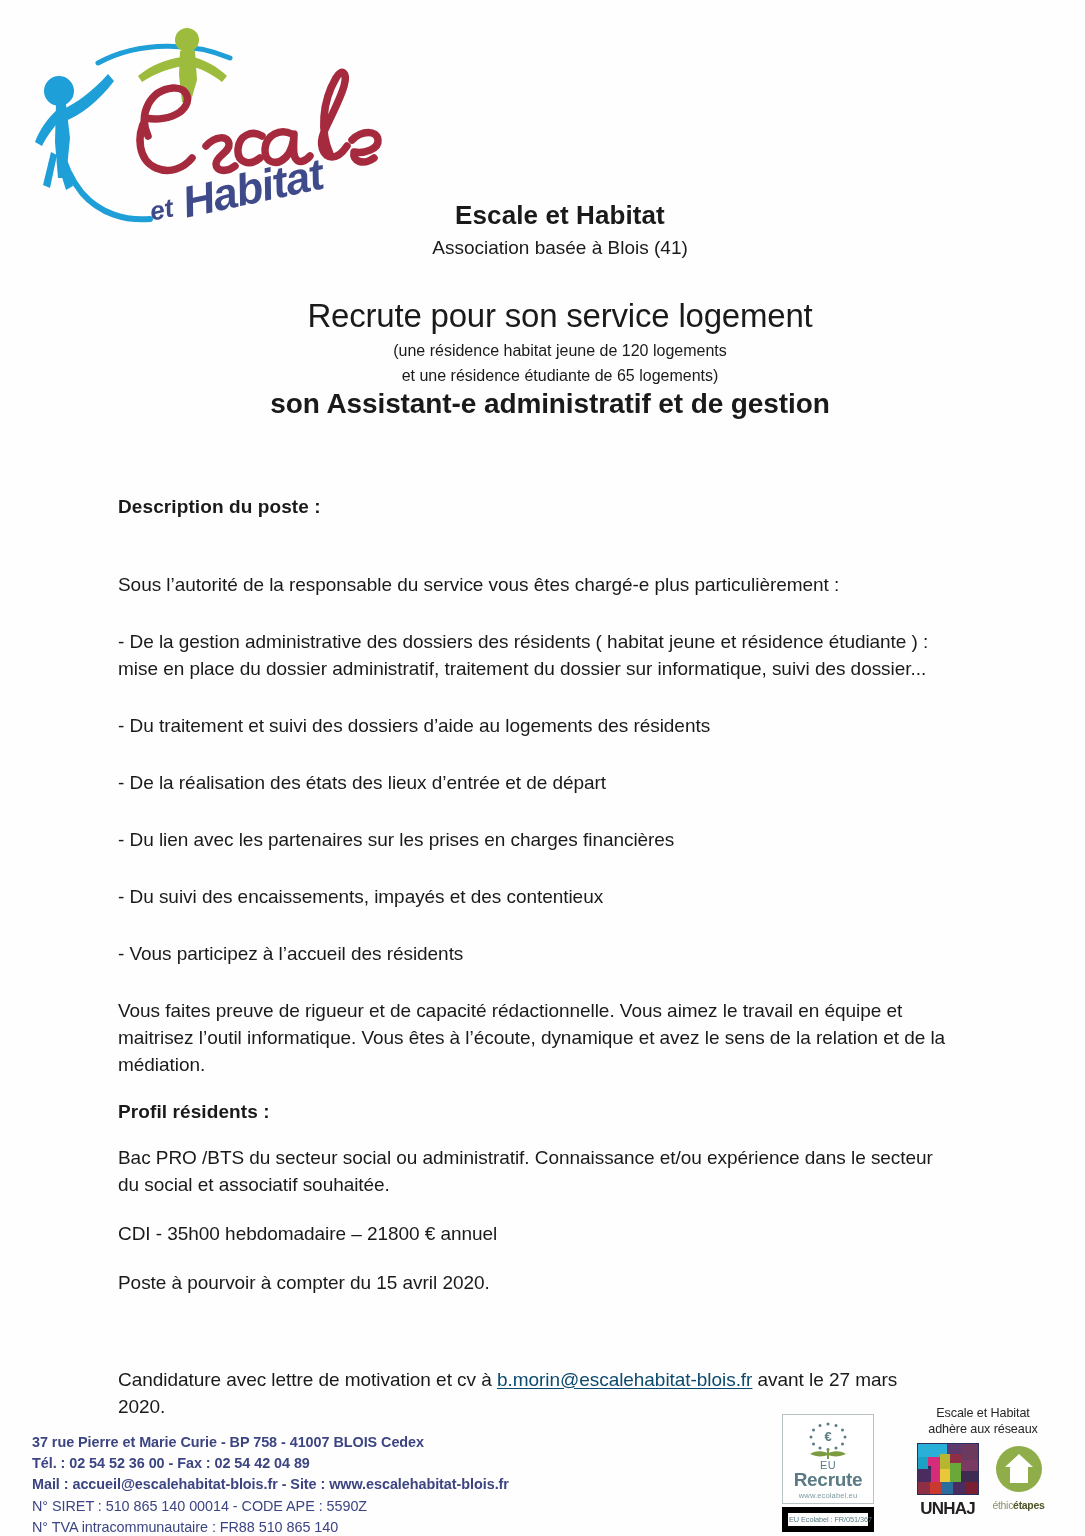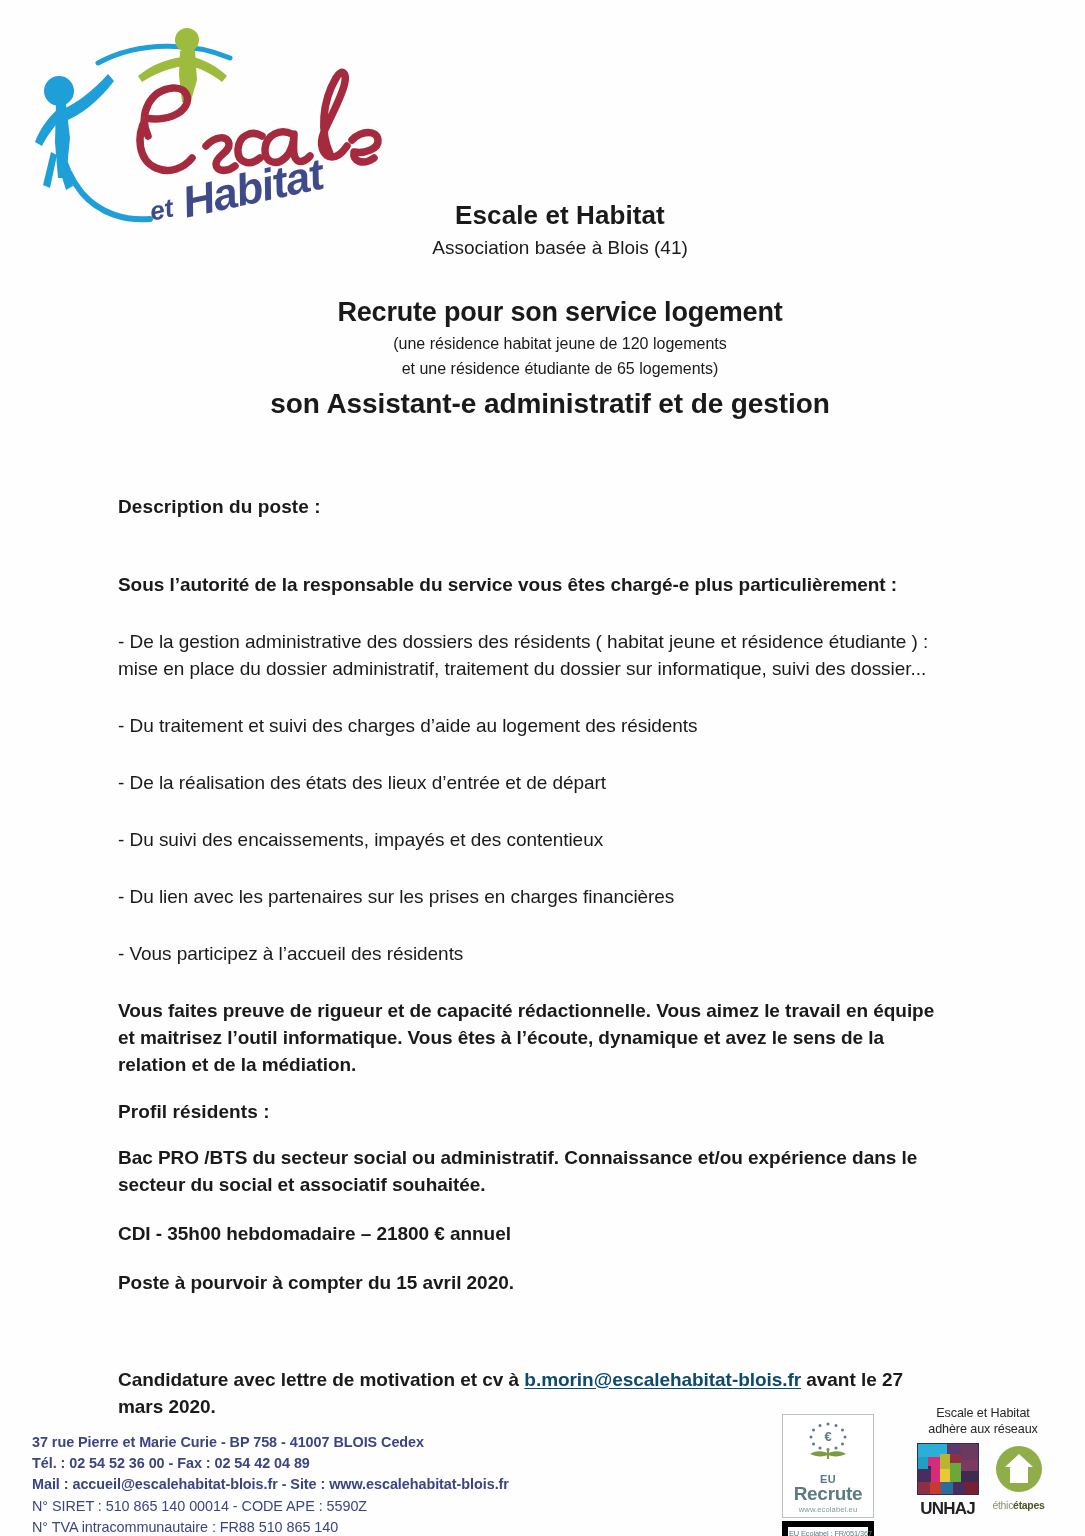--- a/index.html
+++ b/index.html
@@ -49,22 +49,22 @@
     line-height: 1.22;
     margin: 0;
   }
   .org-sub {
     font-size: 19px;
     font-weight: normal;
     line-height: 1.3;
     margin: 4px 0 0 0;
   }
   .recruit-line {
-    font-size: 27px;
-    font-weight: bold;
+    font-size: 33px;
+    font-weight: normal;
     line-height: 1.2;
     margin: 36px 0 0 0;
     letter-spacing: -.2px;
   }
   .recruit-sub {
     font-size: 16px;
     line-height: 1.32;
     margin: 4px 0 0 0;
   }
   .job-title {
@@ -87,21 +87,21 @@
     width: 830px;
   }
   .section-head {
     font-size: 19px;
     font-weight: bold;
     margin: 0;
     letter-spacing: .1px;
   }
   .para {
     font-size: 19px;
-    font-weight: bold;
+    font-weight: normal;
     line-height: 1.42;
     margin: 0;
     letter-spacing: -.05px;
   }
   .gap-lg { height: 54px; }
   .gap-md { height: 30px; }
   .gap-sm { height: 22px; }
   .gap-xl { height: 70px; }
 
   .bullet-list { margin: 0; padding: 0; list-style: none; }
@@ -144,23 +144,23 @@
   }
   .ecolabel-box {
     border: 1px solid #b9c3c6;
     background: #ffffff;
     padding: 4px 3px 3px 3px;
   }
   .eco-flower { display: block; margin: 0 auto; }
   .eco-eu {
     font-size: 11px;
     color: #5b7b84;
-    font-weight: bold;
+    font-weight: normal;
     line-height: 1;
-    margin-top: 15px;
+    margin-top: 1px;
     letter-spacing: .3px;
   }
   .eco-name {
     font-size: 19px;
     color: #5b7b84;
     font-weight: bold;
     line-height: 1;
     margin-top: -1px;
     letter-spacing: -.3px;
   }
@@ -298,24 +298,24 @@
     <p class="section-head">Description du poste :</p>
 
     <div class="gap-lg"></div>
 
     <p class="para">Sous l’autorité de la responsable du service vous êtes chargé-e plus particulièrement :</p>
 
     <div class="gap-md"></div>
 
     <ul class="bullet-list">
       <li class="multi">- De la gestion administrative des dossiers des résidents ( habitat jeune et résidence étudiante ) : mise en place du dossier administratif, traitement du dossier sur informatique, suivi des dossier...</li>
-      <li>- Du traitement et suivi des charges d’aide au logement des résidents</li>
+      <li>- Du traitement et suivi des dossiers d’aide au logements des résidents</li>
       <li>- De la réalisation des états des lieux d’entrée et de départ</li>
+      <li>- Du lien avec les partenaires sur les prises en charges financières</li>
       <li>- Du suivi des encaissements, impayés et des contentieux</li>
-      <li>- Du lien avec les partenaires sur les prises en charges financières</li>
       <li>- Vous participez à l’accueil des résidents</li>
     </ul>
 
     <div class="gap-md"></div>
 
     <p class="para">Vous faites preuve de rigueur et de capacité rédactionnelle. Vous aimez le travail en équipe et maitrisez l’outil informatique. Vous êtes à l’écoute, dynamique et avez le sens de la relation et de la médiation.</p>
 
     <div class="gap-sm"></div>
 
     <p class="section-head">Profil résidents :</p>

